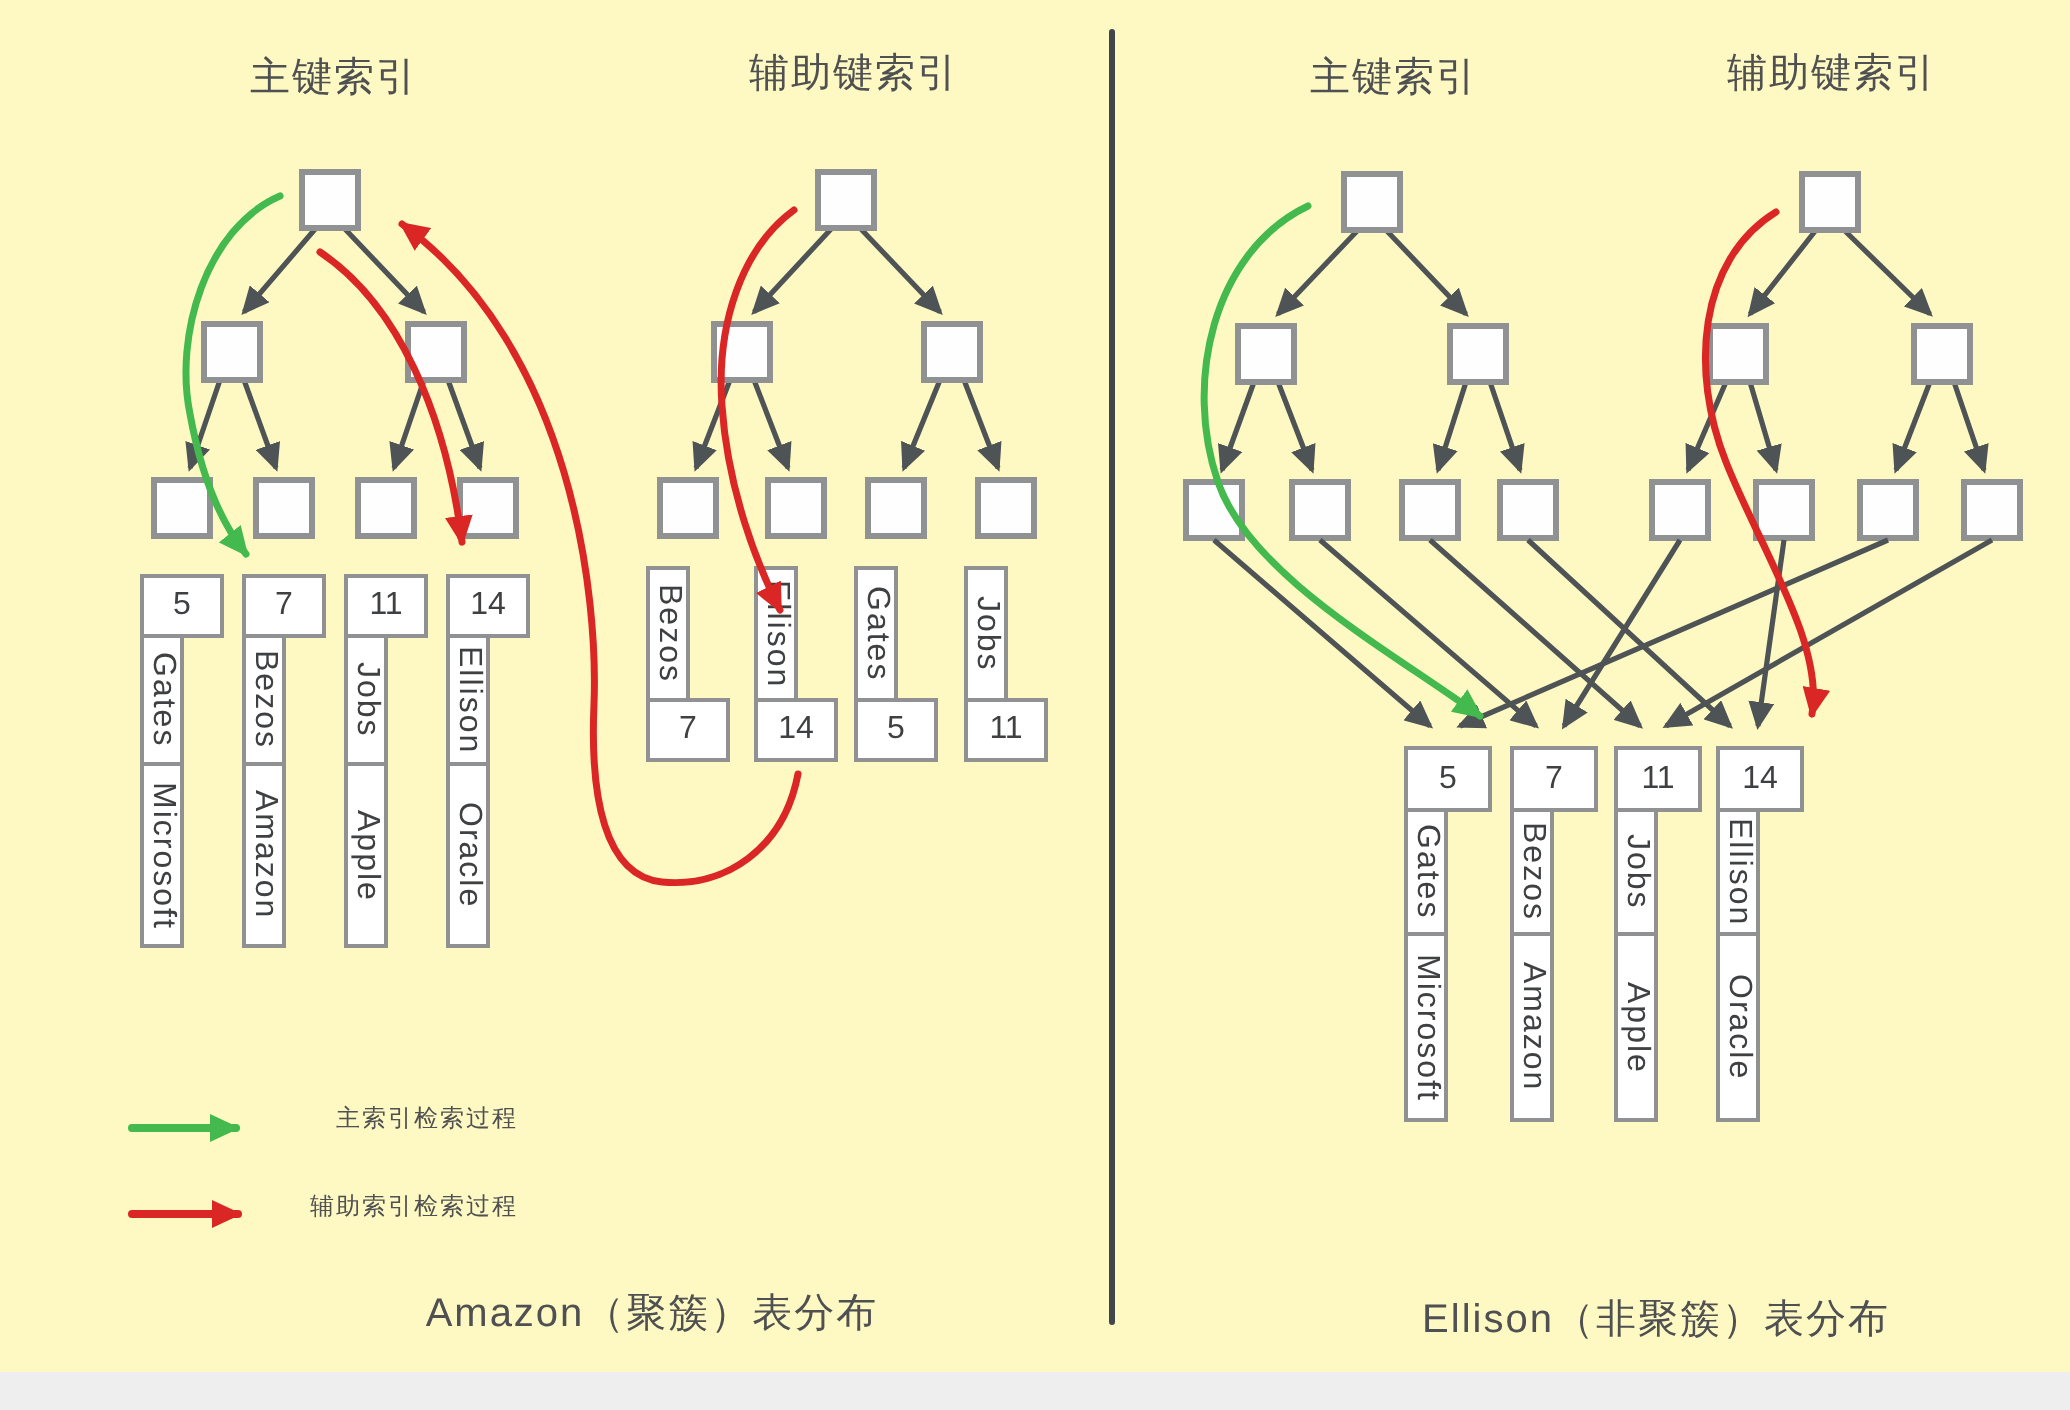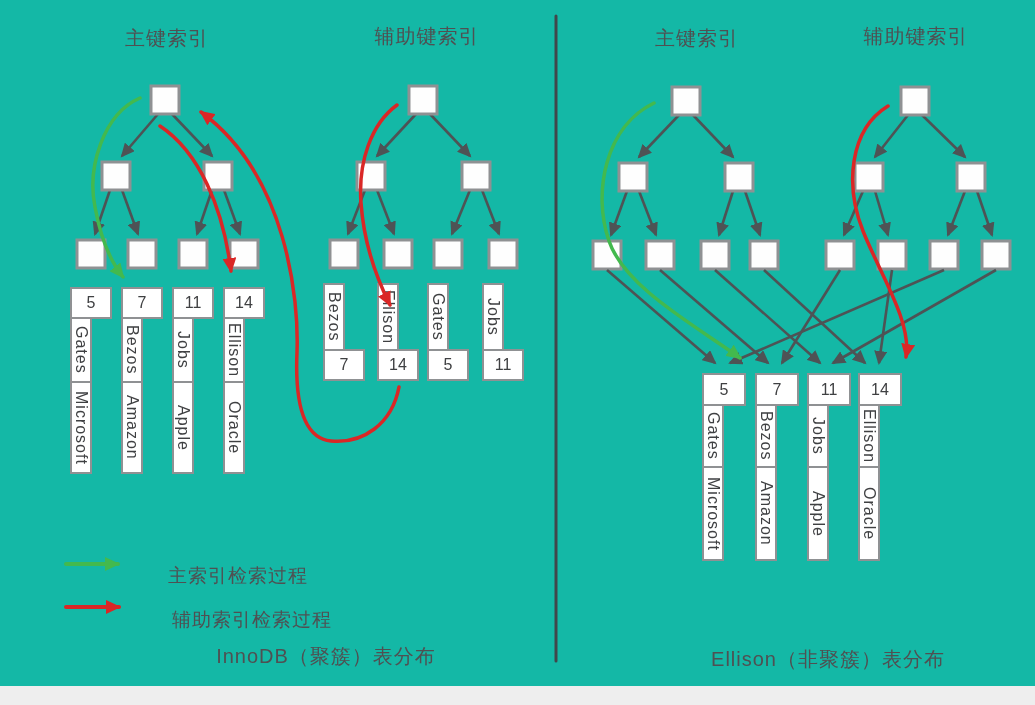--- a/index.html
+++ b/index.html
@@ -6,35 +6,35 @@
     --green:#43b94e;
     --red:#da2726;
     --dark:#4e5355;
     --node-border:#8f9193;
     --text:#4f5052;
     --cell-text:#3f4042;
   }
   html,body{margin:0;padding:0;background:#ffffff;}
   .stage{
     position:relative;width:1035px;height:705px;overflow:hidden;
-    background:#14b8a6;
+    background:#fef9c3;
     font-family:"Liberation Sans","DejaVu Sans",sans-serif;
   }
   .svg-layer{position:absolute;left:0;top:0;z-index:3;pointer-events:none;}
   .title{
     position:absolute;z-index:4;transform:translateX(-50%);
     font-size:20px;color:var(--text);letter-spacing:1px;white-space:nowrap;
   }
   .caption{
     position:absolute;z-index:4;transform:translateX(-50%);
     font-size:20px;color:var(--text);letter-spacing:1px;white-space:nowrap;
   }
   .legend-label{
-    position:absolute;z-index:4;font-size:19px;color:var(--text);
-    letter-spacing:1px;white-space:nowrap;margin-top:12px;
+    position:absolute;z-index:4;font-size:12px;color:var(--text);
+    letter-spacing:1px;white-space:nowrap;
   }
   .col{position:absolute;z-index:2;}
   .cell{
     box-sizing:border-box;border:2px solid var(--node-border);
     background:#ffffff;color:var(--cell-text);
     display:flex;align-items:center;justify-content:center;
     font-size:16px;
   }
   .cell + .cell{margin-top:-2px;}
   .vtext{writing-mode:vertical-rl;text-orientation:mixed;letter-spacing:1px;}
@@ -108,23 +108,23 @@
     <div class="cell vtext" style="height:64px;">Jobs</div>
     <div class="cell vtext" style="height:95px;">Apple</div>
   </div>
   <div class="col" style="left:858px;top:373px;width:44px;">
     <div class="cell" style="height:33px;">14</div>
     <div class="cell vtext" style="height:64px;">Ellison</div>
     <div class="cell vtext" style="height:95px;">Oracle</div>
   </div>
 
   <div class="legend-label" style="left:168px;top:551px;">主索引检索过程</div>
-  <div class="legend-label" style="left:172px;top:595px;">辅助索引检索过程</div>
-
-  <div class="caption" style="left:326px;top:643px;">InnoDB（聚簇）表分布</div>
+  <div class="legend-label" style="left:155px;top:595px;">辅助索引检索过程</div>
+
+  <div class="caption" style="left:326px;top:643px;">Amazon（聚簇）表分布</div>
   <div class="caption" style="left:828px;top:646px;">Ellison（非聚簇）表分布</div>
 
   <svg class="svg-layer" width="1035" height="705" viewBox="0 0 1035 705">
     <defs>
       <marker id="mDark" markerUnits="userSpaceOnUse" markerWidth="15" markerHeight="13" refX="12" refY="6.5" orient="auto">
         <path d="M0,0 L14,6.5 L0,13 Z" style="fill:var(--dark,#4e5355)"></path>
       </marker>
       <marker id="mGreen" markerUnits="userSpaceOnUse" markerWidth="16" markerHeight="14" refX="13" refY="7" orient="auto">
         <path d="M0,0 L15,7 L0,14 Z" style="fill:var(--green,#43b94e)"></path>
       </marker>

